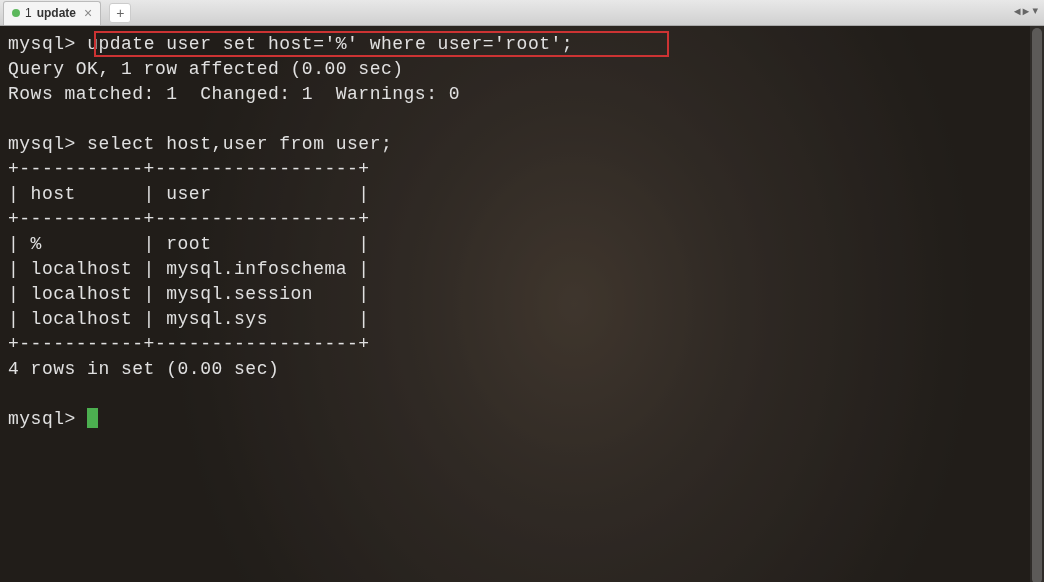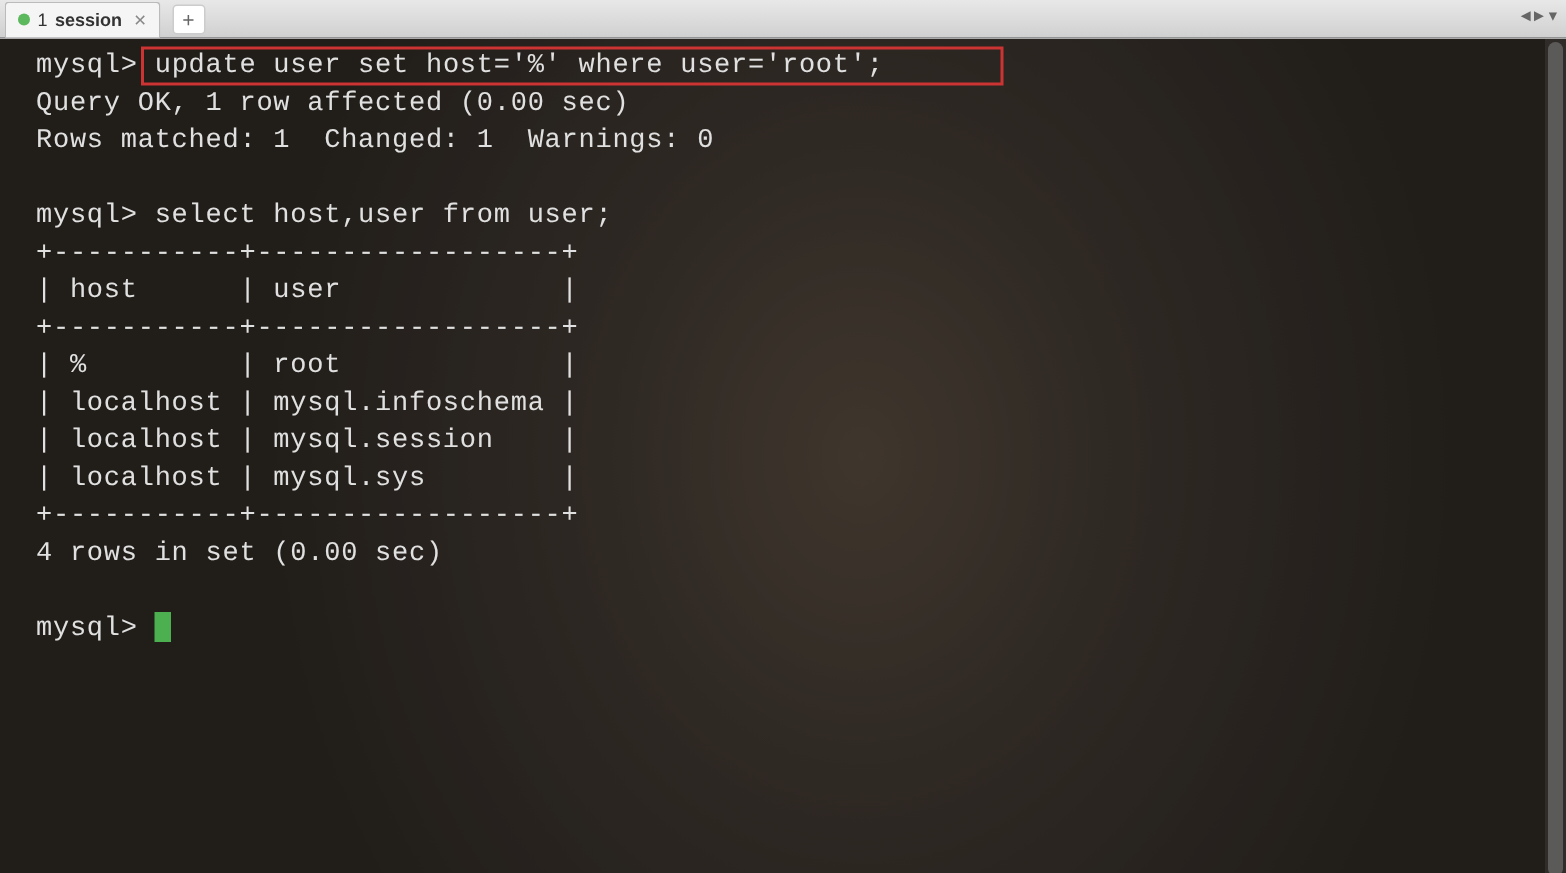--- a/index.html
+++ b/index.html
@@ -110,21 +110,21 @@
     }
     
     .terminal-overlay {
       position: absolute;
       inset: 0;
       background: rgba(20, 18, 15, 0.45);
     }
     
     .terminal-content {
       position: relative;
-      padding: 6px 24px;
+      padding: 6px 8px;
       color: #e0e0e0;
       font-size: 18px;
       line-height: 25px;
       font-family: 'Consolas', 'Courier New', monospace;
       white-space: pre;
       letter-spacing: 0.5px;
     }
     
     .highlight-box {
       position: absolute;
@@ -164,21 +164,21 @@
       border-radius: 5px;
     }
   </style>
 </head>
 <body>
 
 <div class="tab-bar">
   <div class="tab">
     <span class="tab-dot"></span>
     <span class="tab-title">1</span>
-    <span class="tab-title" style="font-weight:bold;">session</span>
+    <span class="tab-title" style="font-weight:bold;">update</span>
     <span class="tab-close">×</span>
   </div>
   <div class="tab-add">
     <span>+</span>
   </div>
   <div class="tab-menu">
     <span class="tab-menu-arrows">◄►</span>
     <span>▾</span>
   </div>
 </div>

